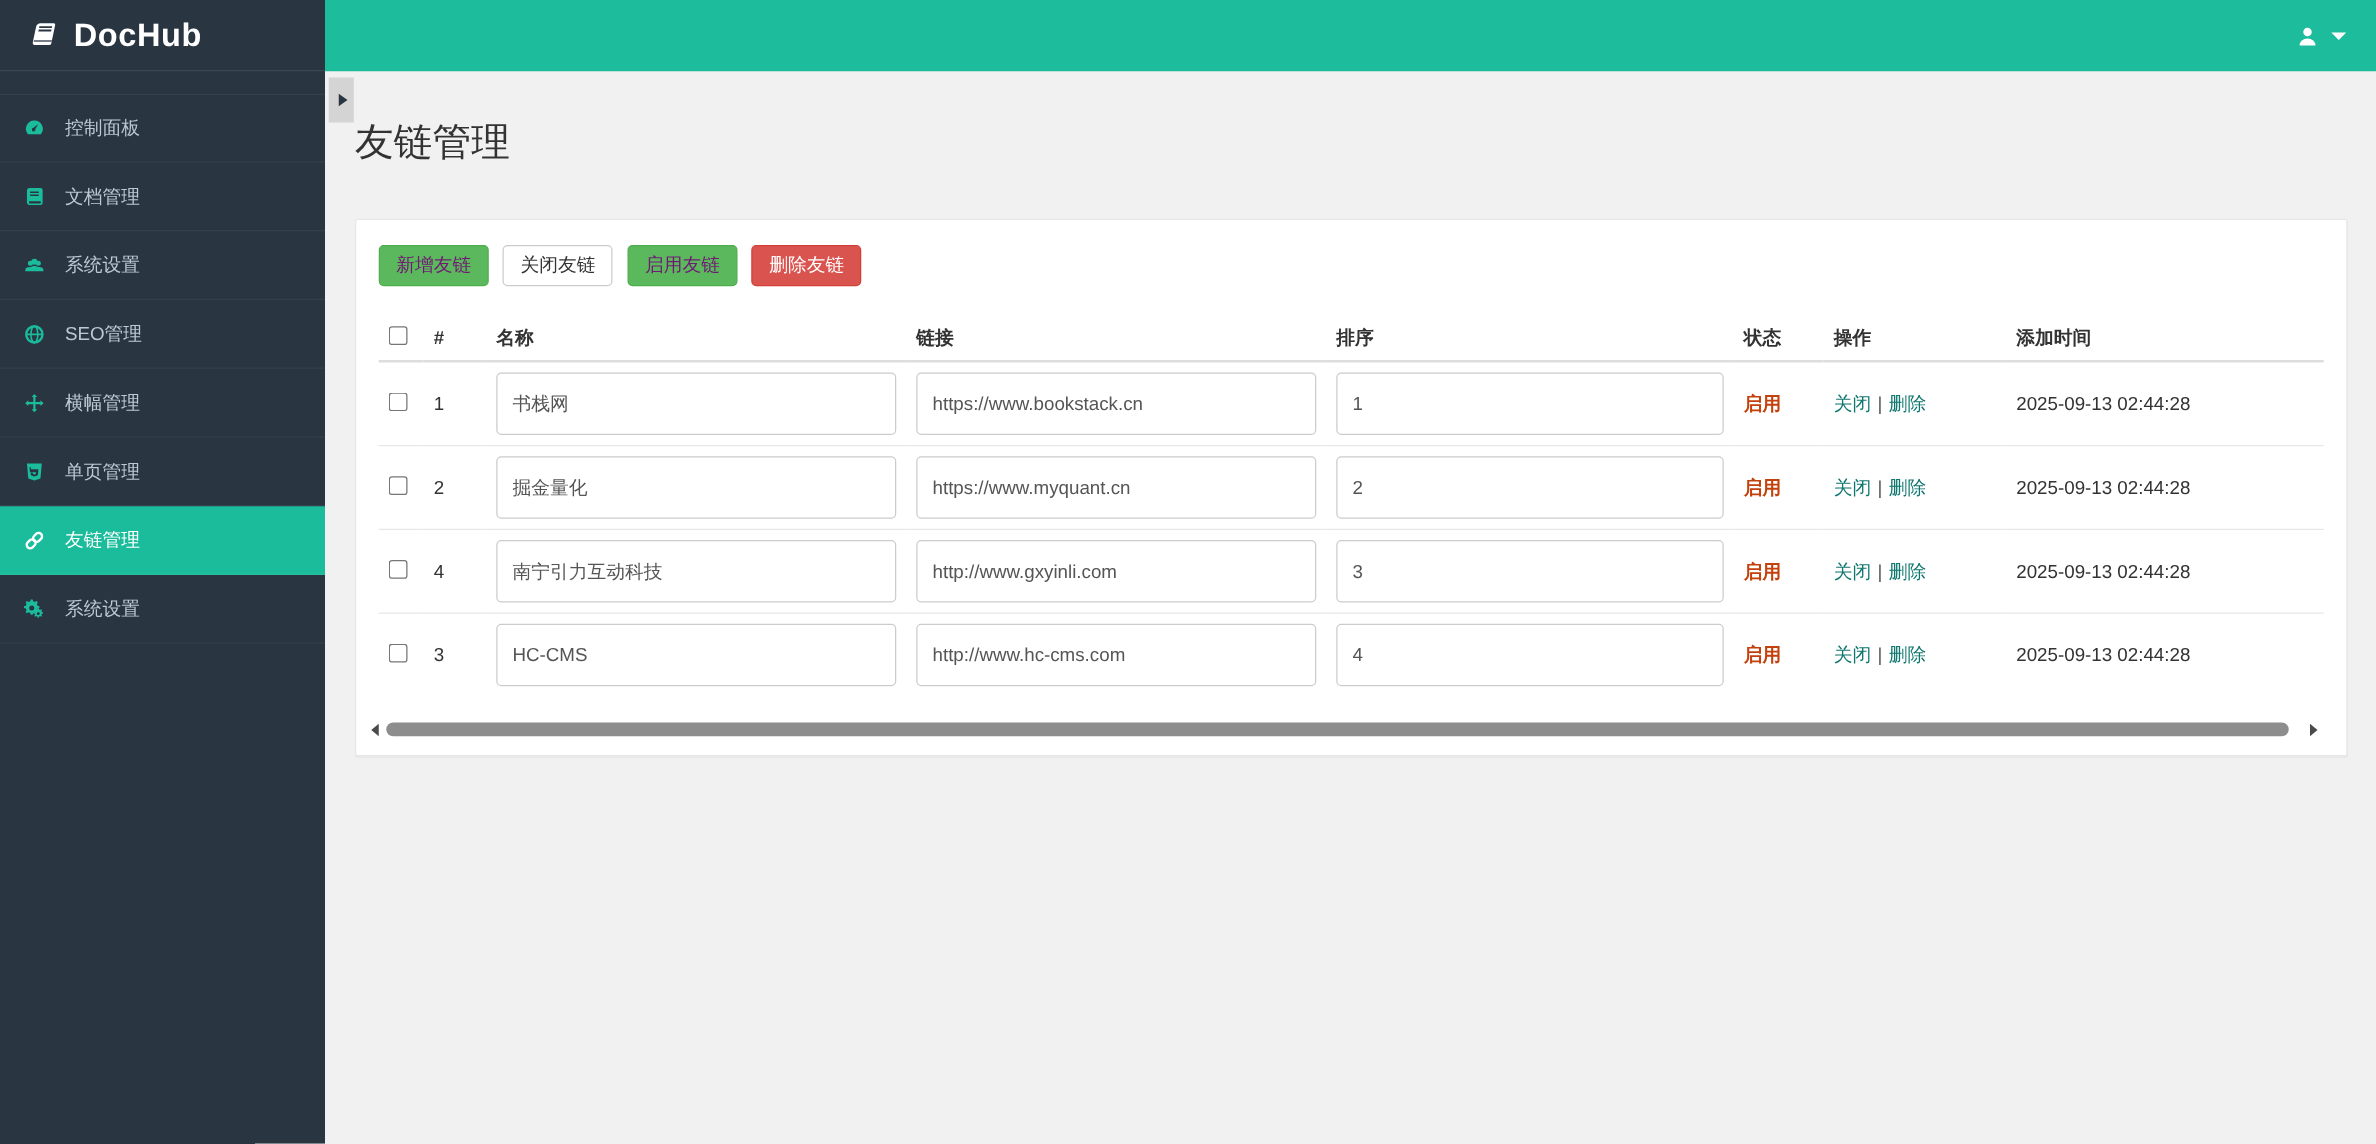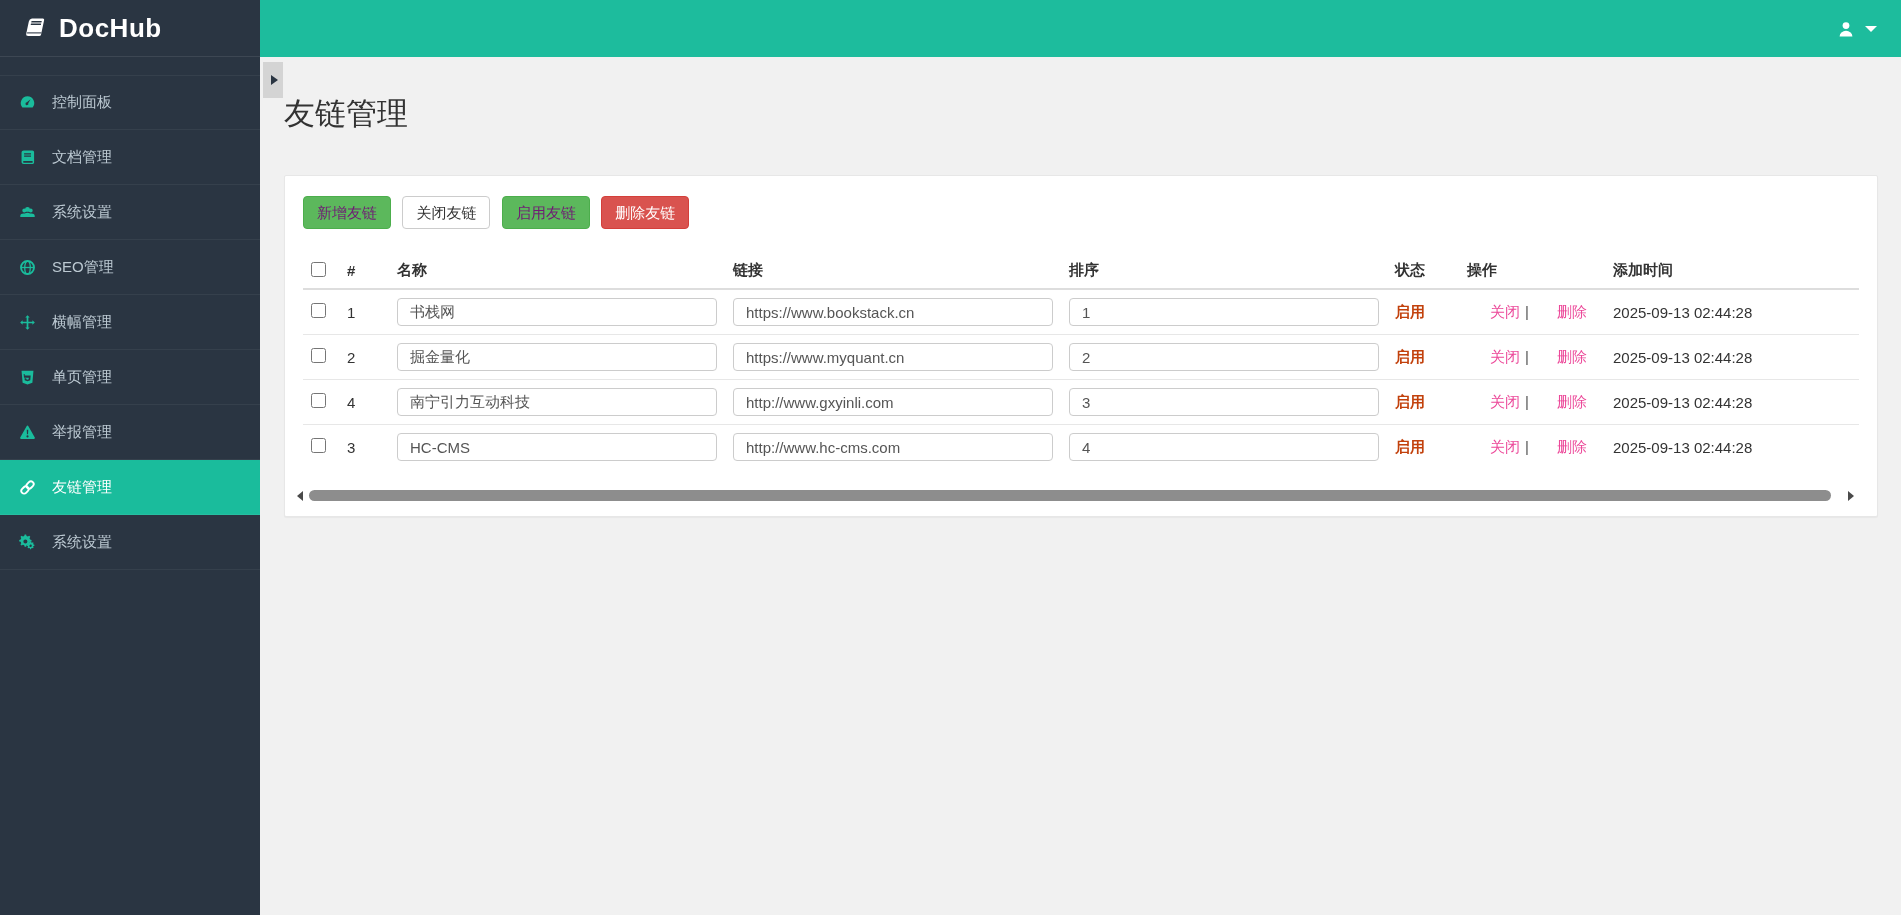--- a/index.html
+++ b/index.html
@@ -66,26 +66,26 @@
   .btn-success { background:#5cb85c; border-color:#4cae4c; color:#701a75; }
   .btn-default { background:#fff; border-color:#ccc; color:#333; }
   .btn-danger  { background:#d9534f; border-color:#d43f3a; color:#fff; }
   table.links { width:100%; border-collapse:collapse; table-layout:fixed; margin-top:24px; font-size:15px; color:#333; }
   table.links th {
     text-align:left; padding:8px; font-weight:bold; color:#333;
     border-bottom:2px solid #ddd; white-space:nowrap;
   }
   table.links td { padding:8px; border-top:1px solid #e7e7e7; vertical-align:middle; white-space:nowrap; }
   input.cell {
-    width:100%; height:28px; border:1px solid #ccc; border-radius:4px;
+    width:100%; height:50px; border:1px solid #ccc; border-radius:4px;
     padding:6px 12px; font-size:15px; color:#555; font-family:inherit; background:#fff;
   }
   input[type=checkbox] { width:15px; height:15px; margin:0; cursor:pointer; }
   .status-enabled { color:#c2410c; font-weight:bold; }
-  a.op-link { color:#ec4899; text-decoration:none; cursor:pointer;margin-left:23px; }
+  a.op-link { color:#0f766e; text-decoration:none; cursor:pointer; }
   .op-sep { color:#555; margin:0 5px; }
   
   .hscroll { position:relative; height:13px; margin:20px -18px 0; }
   .hs-thumb {
     position:absolute; left:24px; top:1px; width:1522px; height:11px;
     background:#8d8d8d; border-radius:6px; cursor:pointer;
   }
   .hs-left {
     position:absolute; left:12px; top:2px; width:0; height:0; cursor:pointer;
     border-right:6px solid #4a4a4a;
@@ -154,26 +154,20 @@
       <svg class="ico" viewBox="0 0 16 16">
           <path fill="currentColor" d="M8 1.1l2.1 2.3H8.8v3.8h3.8V5.9L14.9 8l-2.3 2.1V8.8H8.8v3.8h1.3L8 14.9l-2.1-2.3h1.3V8.8H3.4v1.3L1.1 8l2.3-2.1v1.3h3.8V3.4H5.9z"></path>
         </svg>
       <span>横幅管理</span>
     </li>
     <li class="nav-item">
       <svg class="ico" viewBox="0 0 16 16">
           <path fill="currentColor" fill-rule="evenodd" d="M2.4 1.6h11.2l-1 11.3L8 14.5l-4.6-1.6zM11.2 4.6H5.3l.1 1.5h5.6l-.4 4.5-2.6.9-2.6-.9-.2-1.9h1.6l.1.9 1.1.4 1.1-.4.1-1.4H4.7L4.4 4.6z"></path>
         </svg>
       <span>单页管理</span>
-    </li>
-    <li class="nav-item">
-      <svg class="ico" viewBox="0 0 16 16">
-          <path fill="currentColor" fill-rule="evenodd" d="M8 1.5c.35 0 .67.18.85.5l6 10.6c.36.63-.1 1.4-.85 1.4H2c-.75 0-1.2-.77-.85-1.4l6-10.6c.18-.32.5-.5.85-.5zM7.3 5.4h1.4l-.2 4.2H7.5zM8 10.7a1 1 0 1 1 0 2 1 1 0 0 1 0-2z"></path>
-        </svg>
-      <span>举报管理</span>
     </li>
     <li class="nav-item active">
       <svg class="ico" viewBox="0 0 16 16">
           <g transform="rotate(-45 8 8)" fill="none" stroke="currentColor" stroke-width="1.8">
             <rect x="0.9" y="5.4" width="7.4" height="5.2" rx="2.6"></rect>
             <rect x="7.7" y="5.4" width="7.4" height="5.2" rx="2.6"></rect>
           </g>
         </svg>
       <span>友链管理</span>
     </li>

